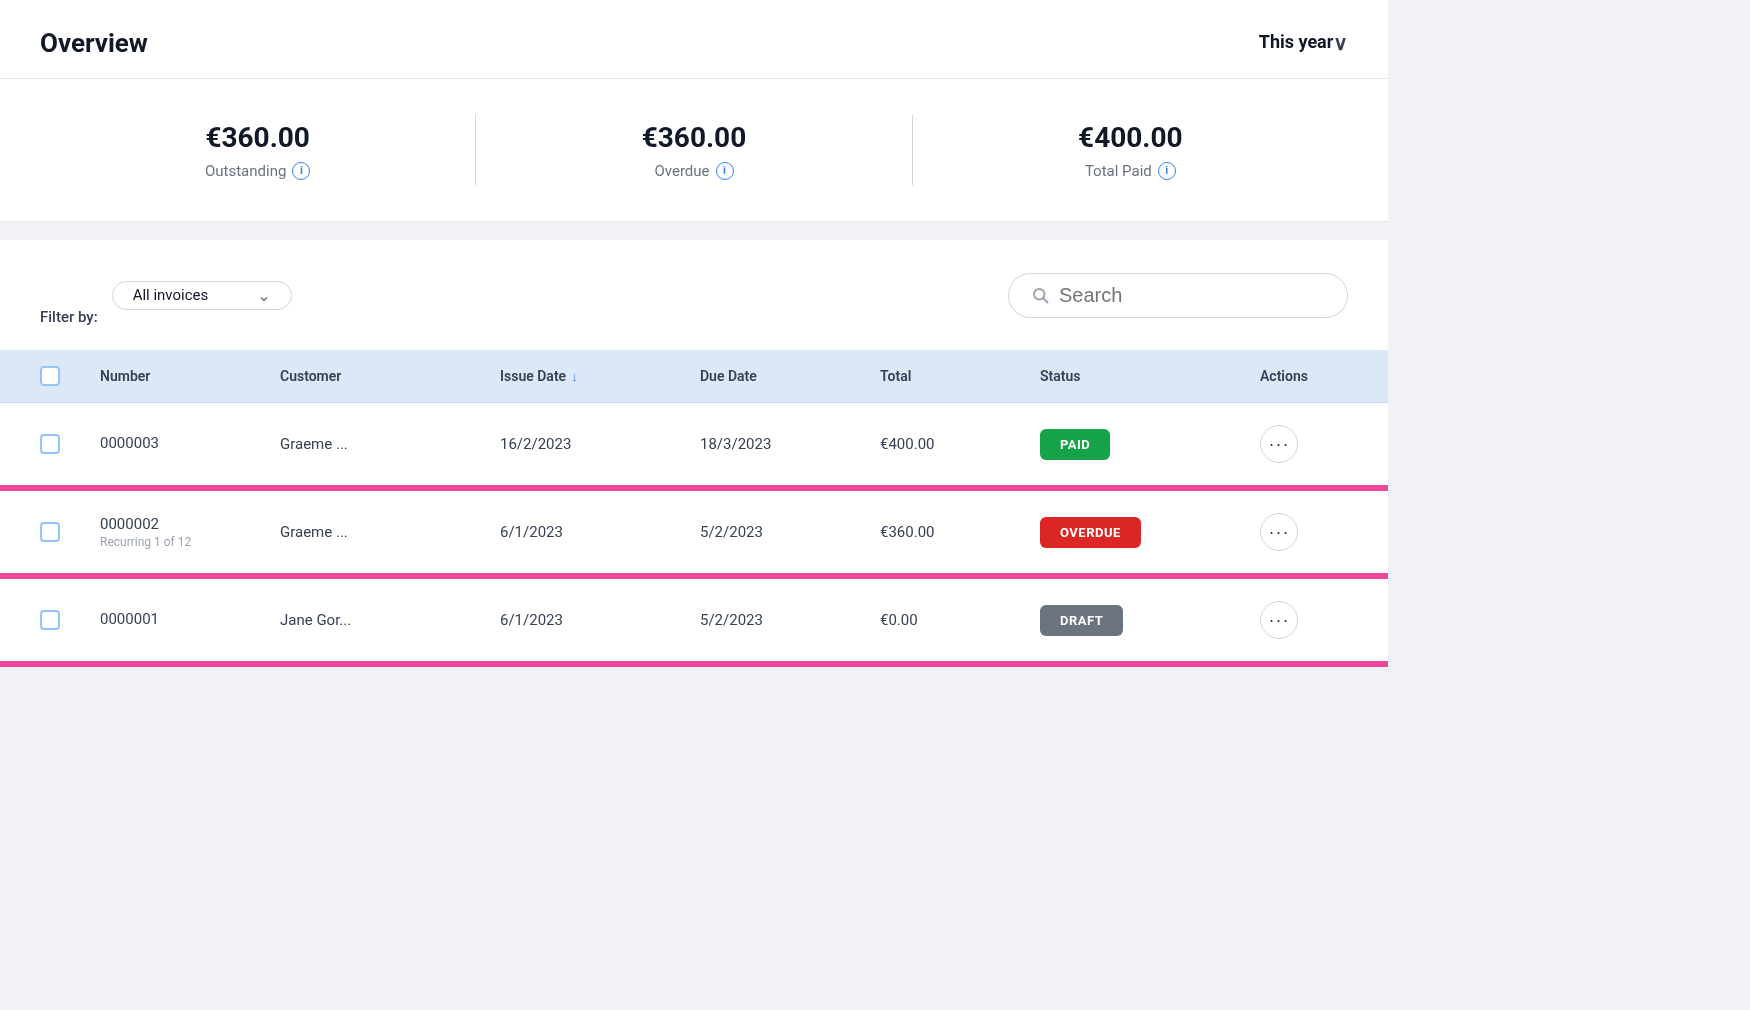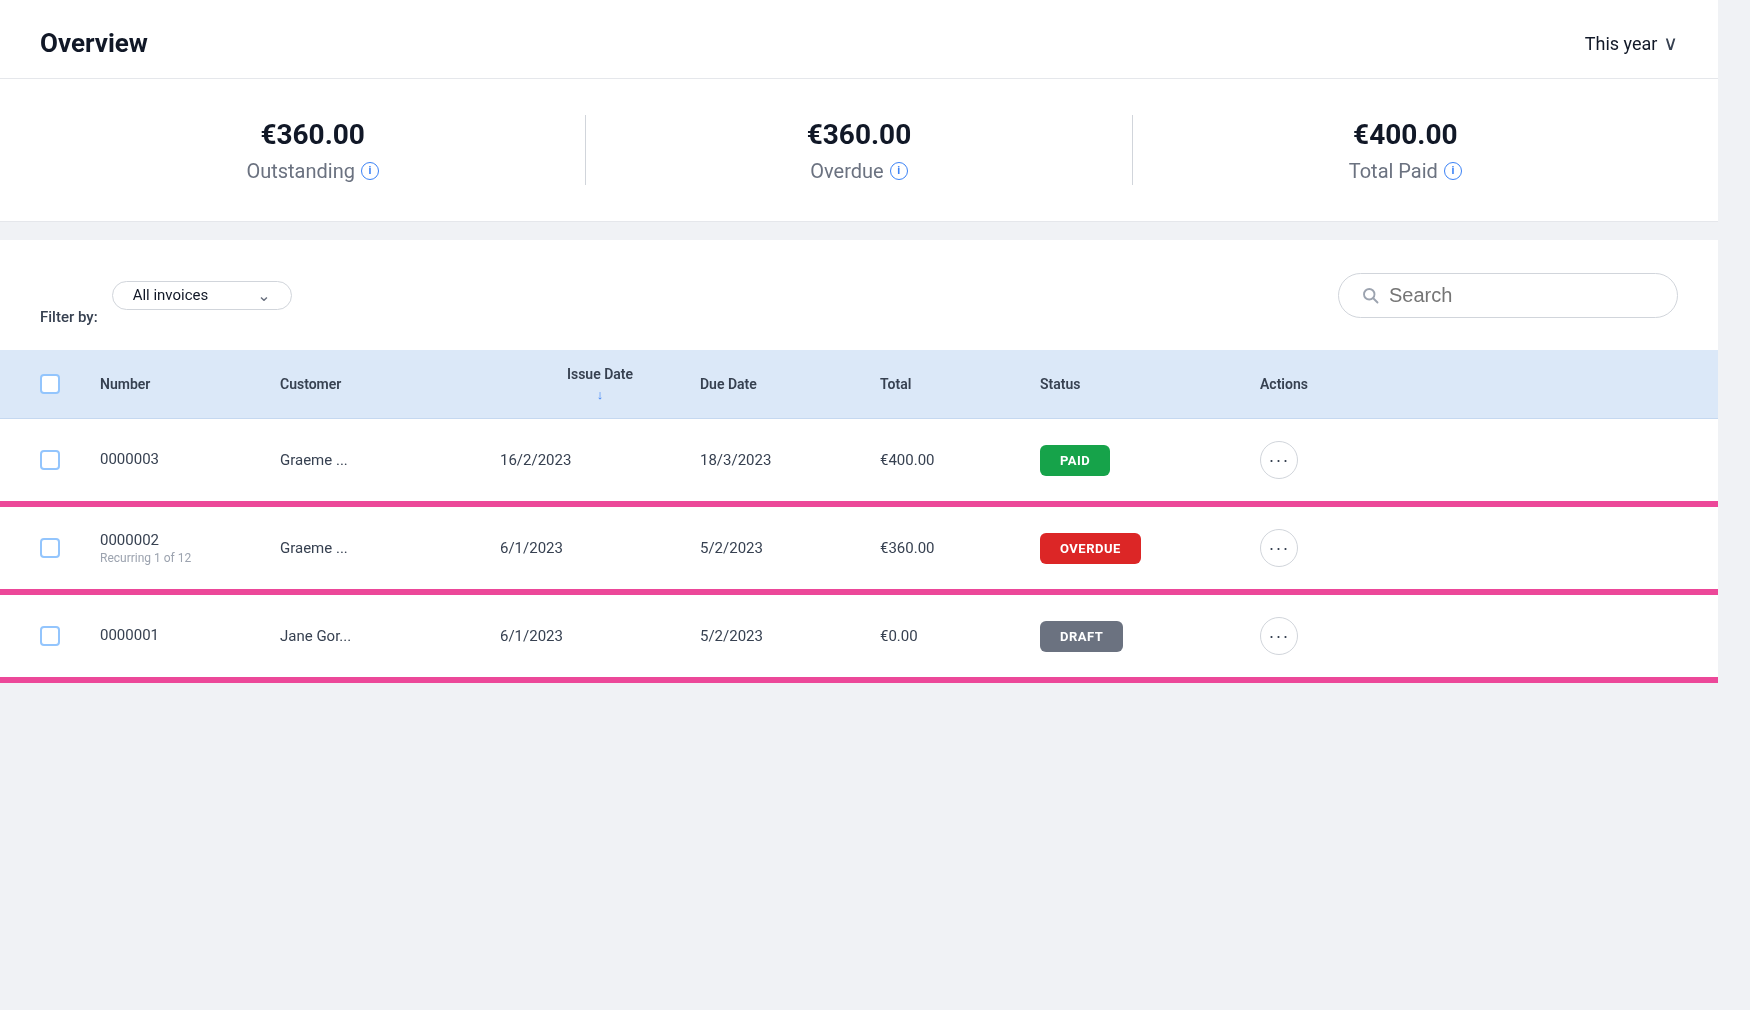--- a/index.html
+++ b/index.html
@@ -6,45 +6,43 @@
     body {
       font-family: -apple-system, BlinkMacSystemFont, 'Segoe UI', Roboto, Helvetica, Arial, sans-serif;
       background: #f0f2f5;
       color: #1a1a2e;
       font-size: 15px;
     }
 
     .page-wrapper {
       background: #f0f2f5;
       min-height: 1010px;
-      width: 1718px;
+      width: 1388px;
     }
 
     
     .overview-header {
       background: #ffffff;
       padding: 28px 40px 20px 40px;
       display: flex;
       align-items: center;
       justify-content: space-between;
       border-bottom: 1px solid #e5e7eb;
     }
 
     .overview-title {
       font-size: 26px;
       font-weight: 700;
       color: #111827;
     }
 
     .year-filter {
       display: flex;
-      align-items: center;
-      gap: 6px;
       font-size: 18px;
-      font-weight: 400;
+      font-weight: 700;
       color: #111827;
       cursor: pointer;
     }
 
     .year-filter .chevron {
       font-size: 20px;
       color: #374151;
     }
 
     
@@ -75,21 +73,21 @@
     }
 
     .stat-label-row {
       display: flex;
       align-items: center;
       justify-content: center;
       gap: 6px;
     }
 
     .stat-label {
-      font-size: 20px;
+      font-size: 15px;
       color: #6b7280;
     }
 
     .info-icon {
       width: 18px;
       height: 18px;
       border-radius: 50%;
       border: 1.5px solid #3b82f6;
       color: #3b82f6;
       font-size: 11px;
@@ -344,21 +342,21 @@
     <div class="table-header-row">
       <div class="th">
         <div class="checkbox"></div>
       </div>
       <div class="th">
         <span>Number</span>
       </div>
       <div class="th">
         <span>Customer</span>
       </div>
-      <div class="th" style="cursor:pointer;flex-direction:column;">
+      <div class="th" style="cursor:pointer;">
         <span>Issue Date</span>
         <span class="sort-icon">↓</span>
       </div>
       <div class="th">
         <span>Due Date</span>
       </div>
       <div class="th">
         <span>Total</span>
       </div>
       <div class="th">

